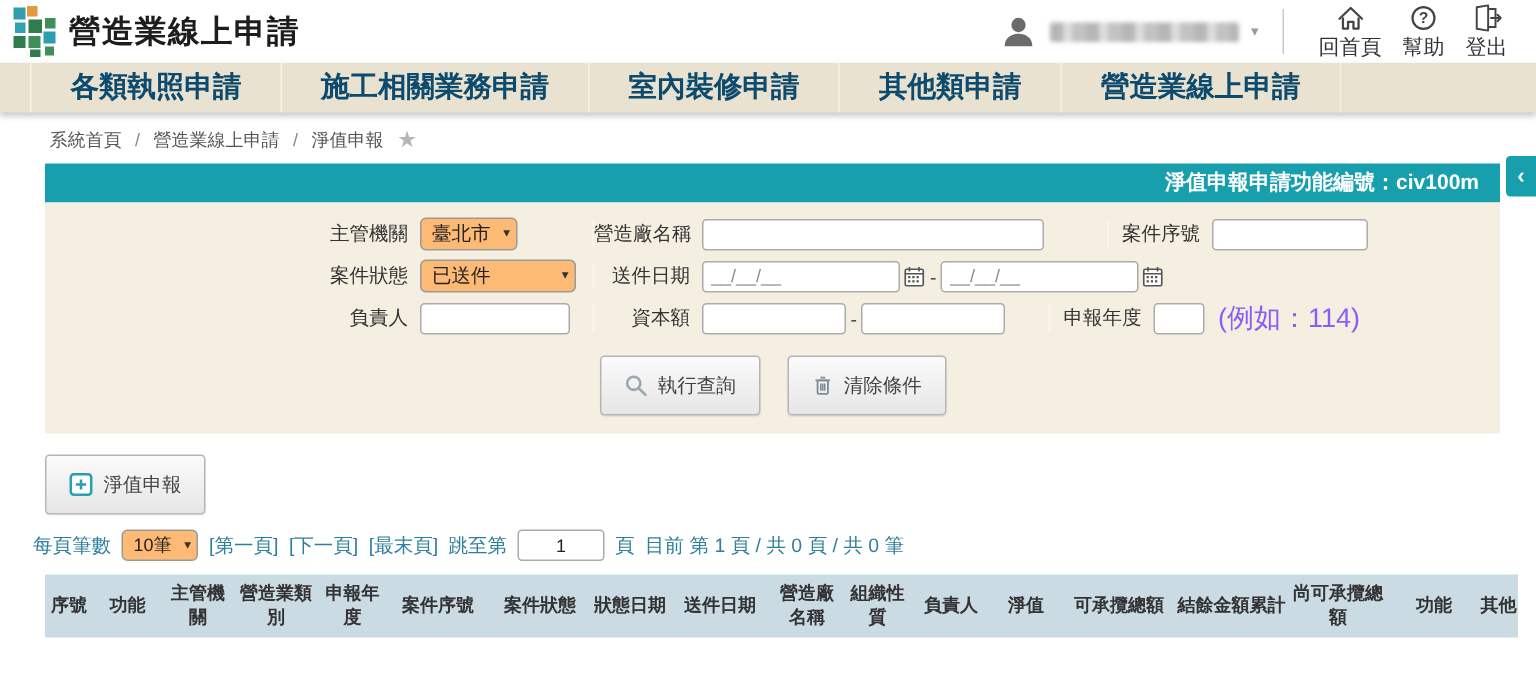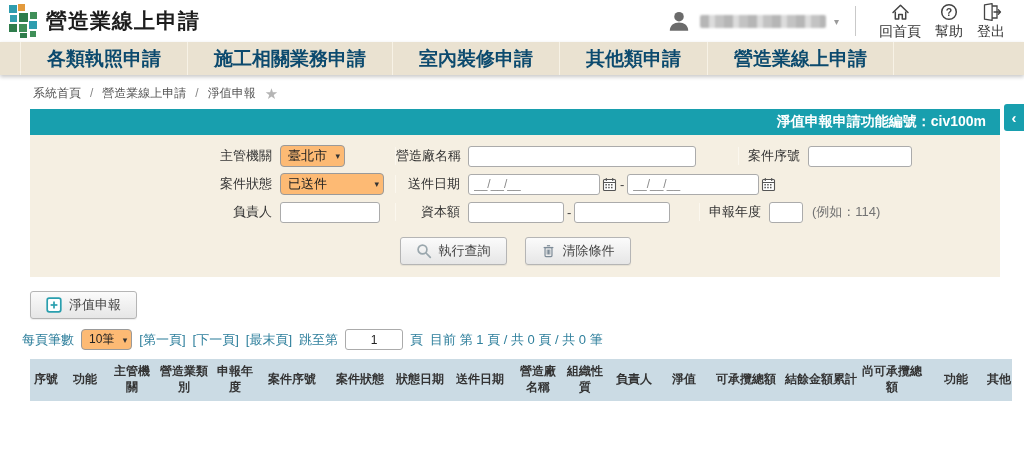--- a/index.html
+++ b/index.html
@@ -57,24 +57,24 @@
     background:#fff; font-size:12px; padding:0 5px; color:#222;
     font-family:"Liberation Sans","DejaVu Sans",sans-serif; }
   input.txt::placeholder { color:#8a8a8a; }
   .selbox { position:relative; display:inline-flex; align-items:center;
     height:22px; background:#fdba74; border:1px solid #9a9a9a; border-radius:4px;
     padding:0 17px 0 7px; font-size:13px; color:#222; cursor:pointer; white-space:nowrap; }
   .selbox .sel-chevron { position:absolute; right:4px; top:50%; transform:translateY(-52%);
     font-size:9px; color:#333; }
   .dash { margin:0 3px; color:#444; }
   .cal-icon { margin-left:2px; cursor:pointer; display:inline-flex; }
-  .hint-red { color:#737373; font-size:13px; margin-left:4px; white-space:nowrap; }
+  .hint-red { color:#8b5cf6; font-size:18px; margin-left:4px; white-space:nowrap; }
 
   .btnrow { margin-top:11px; display:flex; justify-content:center; gap:18px; }
-  .gbtn { display:inline-flex; align-items:center; gap:7px; height:28px; padding:0 15px;
+  .gbtn { display:inline-flex; align-items:center; gap:7px; height:40px; padding:0 15px;
     background:linear-gradient(#fbfbfb,#e6e6e6); border:1px solid #b5b5b5; border-radius:3px;
     font-size:13px; color:#444; cursor:pointer; box-shadow:0 1px 1px rgba(0,0,0,.07);
     font-family:inherit; }
 
   .addbtn { margin:14px 0 0 0; }
 
   
   .pagination { margin:10px 0 0 -8px; display:flex; align-items:center; gap:7px;
     font-size:13px; color:#2e7f9c; }
   .pg-link { cursor:pointer; white-space:nowrap; }

